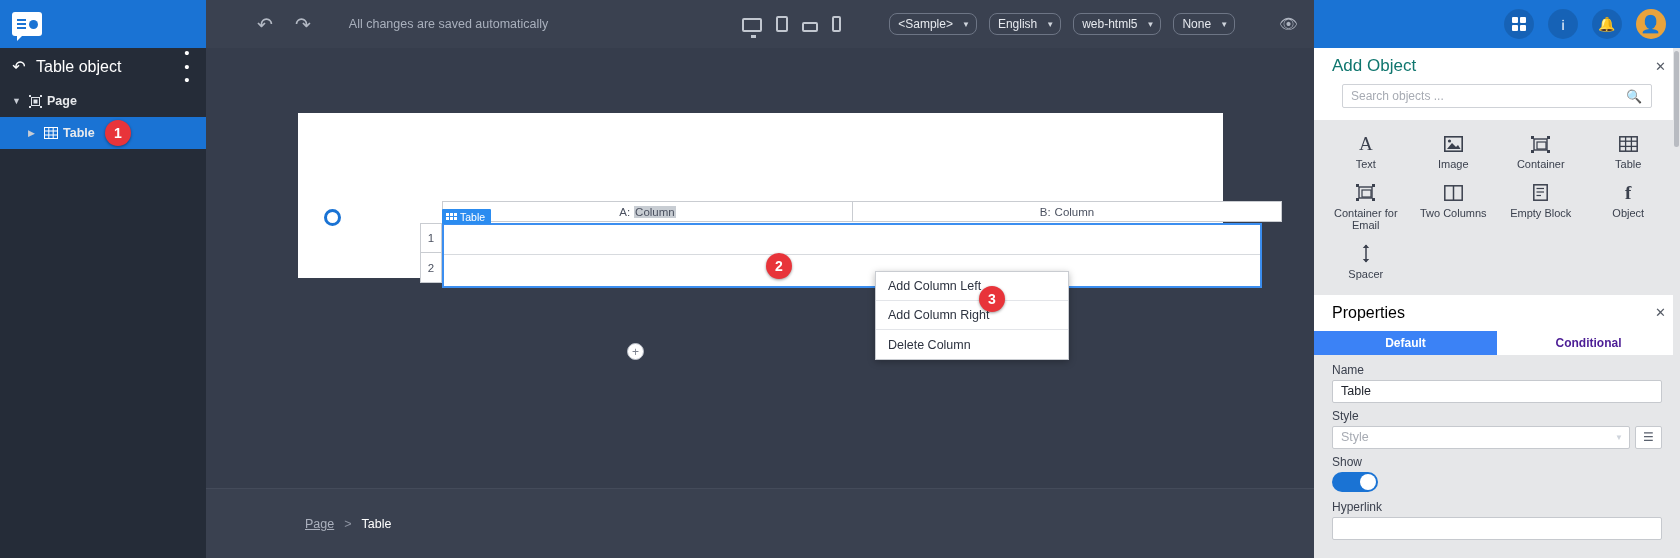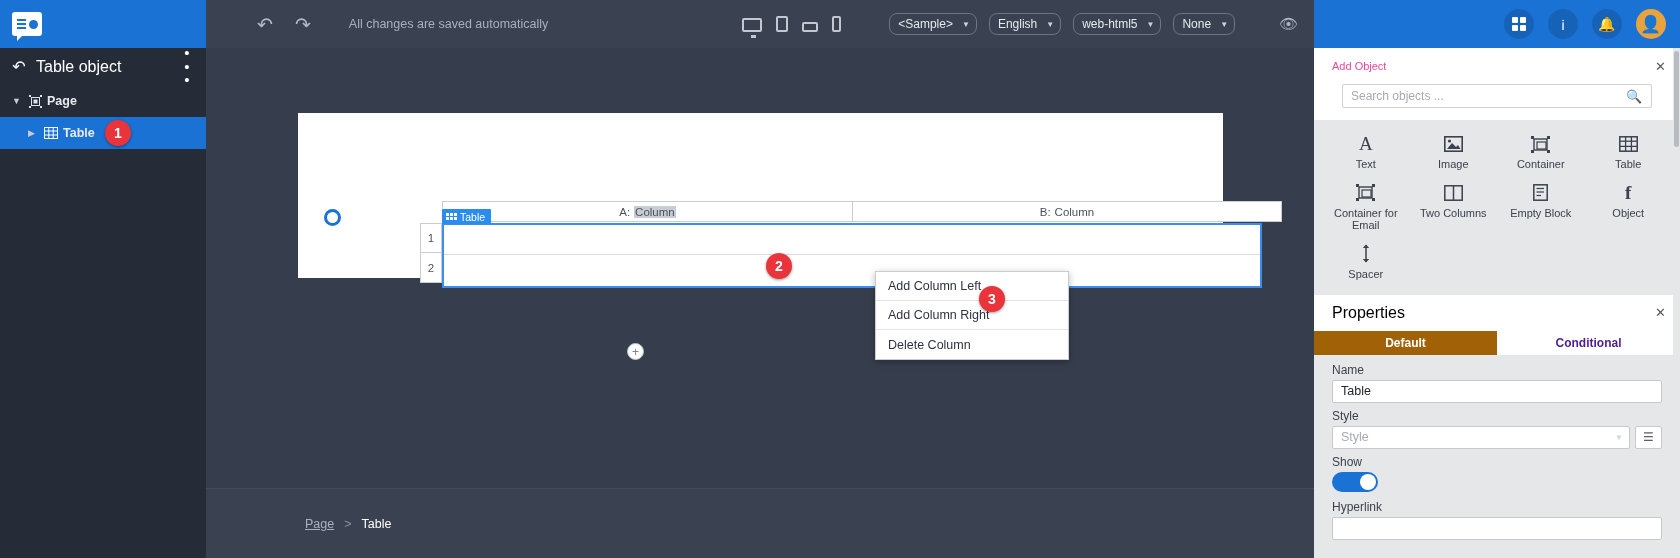--- a/index.html
+++ b/index.html
@@ -180,21 +180,21 @@
 
   
   .rpanel {
     position: absolute; left: 1314px; top: 48px; width: 366px; height: 510px;
     background: #e6e7e9;
   }
   .panel-head {
     height: 36px; background: #fff; display: flex; align-items: center;
     padding: 0 14px 0 18px; justify-content: space-between;
   }
-  .panel-head .ttl { font-size: 11px; color: #ec4899; }
+  .panel-head .ttl { font-size: 17px; color: #0f766e; }
   .chev-up { font-size: 13px; color: #555b66; cursor: pointer; }
   .search-wrap { background: #fff; padding: 0 28px 12px; }
   .search-box {
     height: 24px; background: #fff; border: 1px solid #cfd2d7; border-radius: 2px;
     display: flex; align-items: center; padding: 0 8px; justify-content: space-between;
   }
   .search-box input {
     border: none; outline: none; font-size: 12px; color: #2d3340;
     font-family: "Liberation Sans", sans-serif; width: 90%;
   }
@@ -214,21 +214,21 @@
 
   .props-head {
     height: 36px; background: #fff; display: flex; align-items: center;
     padding: 0 14px 0 18px; justify-content: space-between; margin-top: 2px;
   }
   .tabs { display: flex; height: 24px; }
   .tab {
     flex: 1; display: flex; align-items: center; justify-content: center;
     font-size: 12px; font-weight: bold; cursor: pointer;
   }
-  .tab.active { background: #a16207; color: #fff; }
+  .tab.active { background: #3b82f6; color: #fff; }
   .tab.inactive { background: #fff; color: #4c1d95; }
   .props-body { padding: 8px 18px 0; }
   .prop-label { font-size: 12px; color: #3b414e; margin-bottom: 3px; }
   .prop-input {
     height: 23px; background: #fff; border: 1px solid #c6c9ce; border-radius: 2px;
     display: flex; align-items: center; padding: 0 8px; font-size: 12.5px;
     color: #21252e; margin-bottom: 6px;
   }
   .prop-select-row { display: flex; gap: 5px; margin-bottom: 6px; }
   .prop-select {

